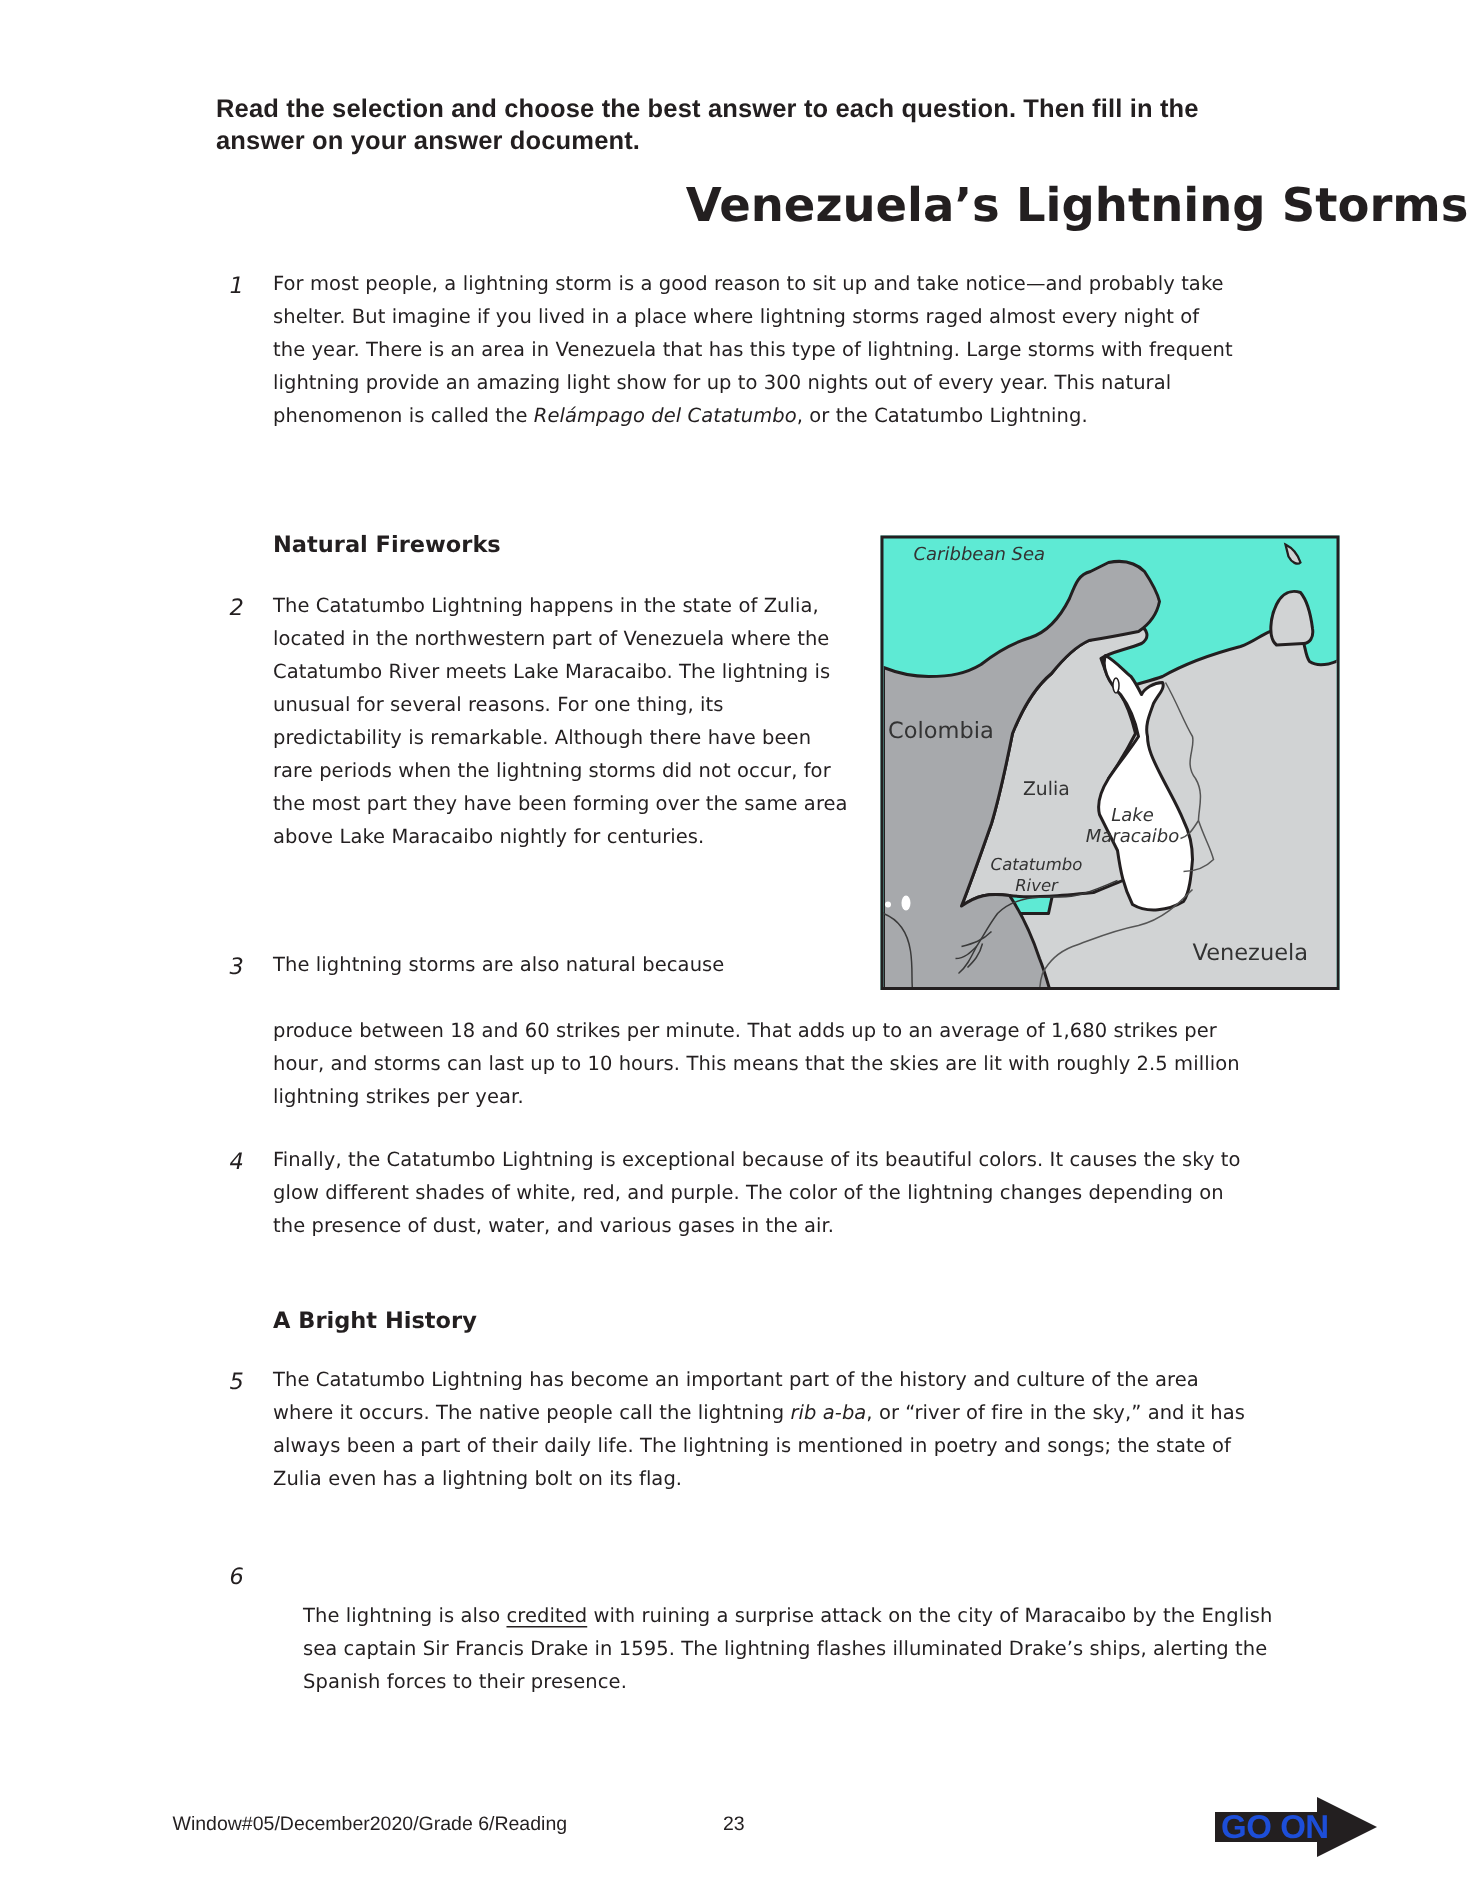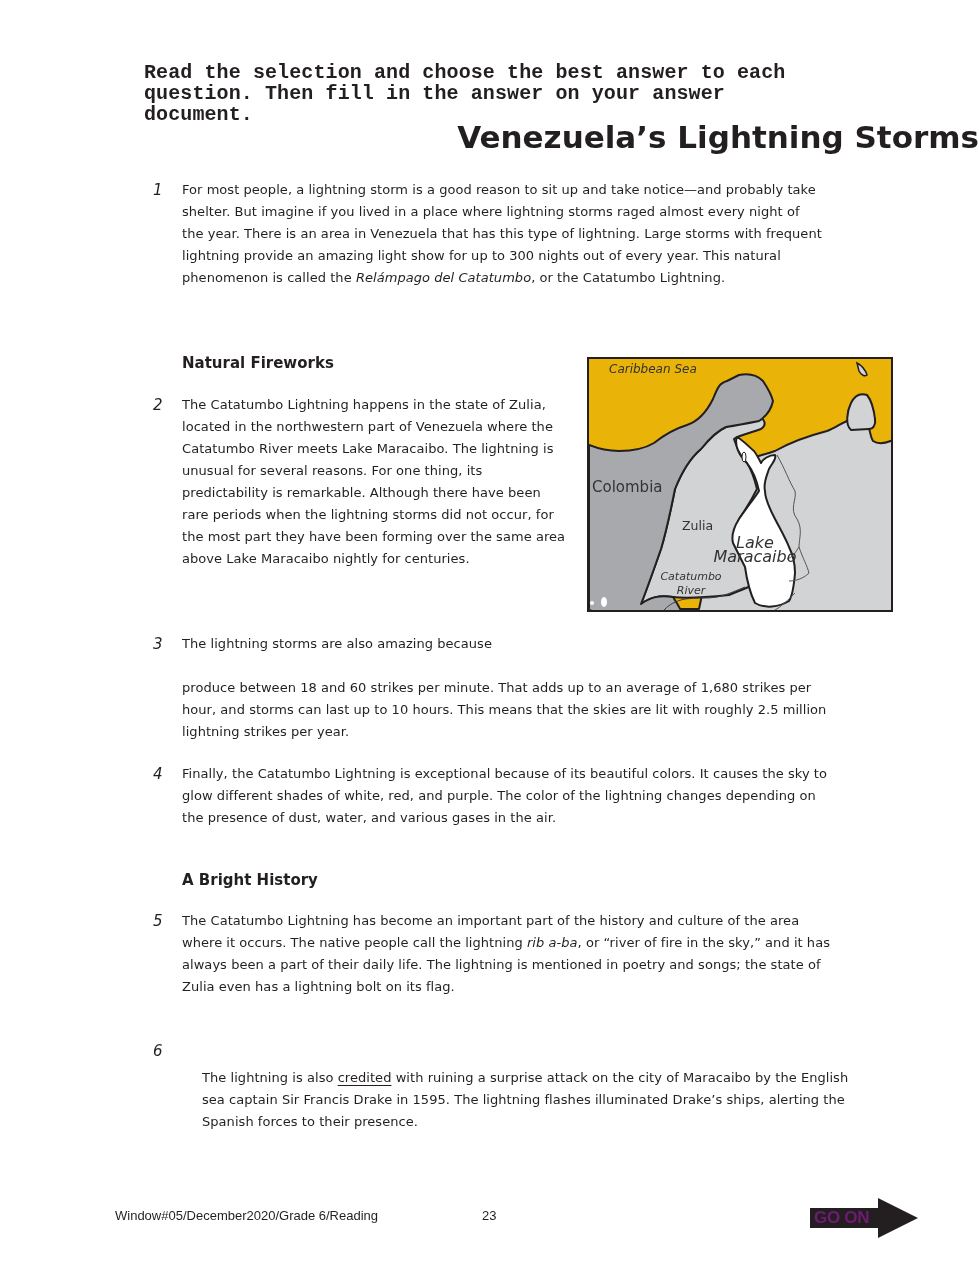--- a/index.html
+++ b/index.html
@@ -1,68 +1,68 @@
 <!DOCTYPE html>
 <html><head>
 <meta charset="utf-8">
 <style>
   html, body { margin: 0; padding: 0; background: #ffffff; }
   body { width: 979px; height: 1266px; position: relative; overflow: hidden; color: #231f20; }
   .instructions {
     position: absolute; left: 144px; top: 62px; width: 700px;
-    font-family: Liberation Mono, monospace; font-weight: bold; font-size: 20px; line-height: 21px;
+    font-family: Liberation Sans, sans-serif; font-weight: bold; font-size: 17px; line-height: 21px;
     letter-spacing: 0.1px;
   }
   .title {
     position: absolute; left: 0; top: 114px; width: 979px; text-align: center;
     font-family: "DejaVu Sans", sans-serif; font-weight: bold; font-size: 31px; line-height: 46px;
   }
   .para {
     position: absolute; left: 182px;
     font-family: "DejaVu Sans", sans-serif; font-size: 13px; line-height: 22px; letter-spacing: 0.05px;
   }
   .pnum {
     position: absolute; left: 153px; font-family: "DejaVu Sans", sans-serif; font-style: italic; font-size: 15px; line-height: 22px;
   }
   .subhead {
     position: absolute; left: 182px; font-family: "DejaVu Sans", sans-serif; font-weight: bold; font-size: 15px; line-height: 22px;
   }
   .para em { font-style: italic; }
   .ul { text-decoration: underline; text-underline-offset: 3px; }
   .map {
-    position: absolute; left: 587px; top: 357px; width: 306px; height: 255px;
-    border: 2px solid #231f20; box-sizing: border-box; overflow: hidden; background: #eab308;
+    position: absolute; left: 587px; top: 357px; width: 306px; height: 303px;
+    border: 2px solid #231f20; box-sizing: border-box; overflow: hidden; background: #5eead4;
   }
   .map svg { position: absolute; left: 0; top: 0; }
   .maplabel { position: absolute; font-family: "DejaVu Sans", sans-serif; color: #333; }
   .footer-left { position: absolute; left: 115px; top: 1208px; font-family: "Liberation Sans", sans-serif; font-size: 13px; }
   .footer-page { position: absolute; left: 482px; top: 1208px; font-family: "Liberation Sans", sans-serif; font-size: 13px; }
   .goon { position: absolute; left: 810px; top: 1198px; width: 110px; height: 40px; }
   .goon-box { position: absolute; left: 0; top: 10px; width: 70px; height: 20px; background: #231f20; }
   .goon-arrow { position: absolute; left: 68px; top: 0; width: 0; height: 0;
     border-top: 20px solid transparent; border-bottom: 20px solid transparent; border-left: 40px solid #231f20; }
-  .goon-text { position: absolute; left: 4px; top: 9px; color: #701a75; font-family: "Liberation Sans", sans-serif; font-weight: bold; font-size: 17px; line-height: 22px; letter-spacing: -0.3px; }
+  .goon-text { position: absolute; left: 4px; top: 9px; color: #1d4ed8; font-family: "Liberation Sans", sans-serif; font-weight: bold; font-size: 22px; line-height: 22px; letter-spacing: -0.3px; }
 </style>
 </head>
 <body>
 
 <div class="instructions">Read the selection and choose the best answer to each question. Then fill in the answer on your answer document.</div>
 <h1 class="title" style="margin:0;font-weight:bold;text-align:right;">Venezuela’s Lightning Storms</h1>
 
 <div class="pnum" style="top:179px;">1</div>
 <div class="para" style="top:179px; width:640px;"><span>For most people, a lightning storm is a good reason to sit up and take notice—and probably take shelter. But imagine if you lived in a place where lightning storms raged almost every night of the year. There is an area in Venezuela that has this type of lightning. Large storms with frequent lightning provide an amazing light show for up to 300 nights out of every year. This natural phenomenon is called the </span><em>Relámpago del Catatumbo</em><span>, or the Catatumbo Lightning.</span></div>
 
 <div class="subhead" style="top:352px;">Natural Fireworks</div>
 
 <div class="pnum" style="top:394px;">2</div>
 <div class="para" style="top:394px; width:385px;"><span>The Catatumbo Lightning happens in the state of Zulia, located in the northwestern part of Venezuela where the Catatumbo River meets Lake Maracaibo. The lightning is unusual for several reasons. For one thing, its predictability is remarkable. Although there have been rare periods when the lightning storms did not occur, for the most part they have been forming over the same area above Lake Maracaibo nightly for centuries.</span></div>
 
 <div class="pnum" style="top:633px;">3</div>
 <div class="para" style="top:633px; width:400px;">
-  <div>The lightning storms are also amazing because</div>
+  <div>The lightning storms are also natural because</div>
 </div>
 <div class="para" style="top:677px; width:648px;"><span>produce between 18 and 60 strikes per minute. That adds up to an average of 1,680 strikes per hour, and storms can last up to 10 hours. This means that the skies are lit with roughly 2.5 million lightning strikes per year.</span></div>
 
 <div class="pnum" style="top:763px;">4</div>
 <div class="para" style="top:763px; width:655px;"><span>Finally, the Catatumbo Lightning is exceptional because of its beautiful colors. It causes the sky to glow different shades of white, red, and purple. The color of the lightning changes depending on the presence of dust, water, and various gases in the air.</span></div>
 
 <div class="subhead" style="top:869px;">A Bright History</div>
 
 <div class="pnum" style="top:910px;">5</div>
 <div class="para" style="top:910px; width:656px;"><span>The Catatumbo Lightning has become an important part of the history and culture of the area where it occurs. The native people call the lightning </span><em>rib a-ba</em><span>, or “river of fire in the sky,” and it has always been a part of their daily life. The lightning is mentioned in poetry and songs; the state of Zulia even has a lightning bolt on its flag.</span></div>
@@ -89,21 +89,21 @@
     <path fill="none" stroke="#3a3a3a" stroke-width="1" d="M0,250 C10,254 16,262 18,275 C20,288 18,298 20,305"></path>
 
     <ellipse cx="155" cy="98" rx="2" ry="5" fill="#fff" stroke="#231f20" stroke-width="1"></ellipse>
     <ellipse cx="15" cy="243" rx="3" ry="5" fill="#fff"></ellipse>
     <ellipse cx="3" cy="244" rx="2" ry="2" fill="#fff"></ellipse>
     <path d="M268,4 C272,6 276,10 278,16 C276,18 272,16 270,12 Z" fill="#d1d3d4" stroke="#231f20" stroke-width="1.5"></path>
   </svg>
   <div class="maplabel" style="left:20px; top:3px; font-size:12px; font-style:italic;">Caribbean Sea</div>
   <div class="maplabel" style="left:3px; top:119px; font-size:15px;">Colombia</div>
   <div class="maplabel" style="left:93px; top:159px; font-size:12.5px;">Zulia</div>
-  <div class="maplabel" style="left:123px; top:177px; font-size:16px; font-style:italic; text-align:center; width:86px; line-height:14px;">
+  <div class="maplabel" style="left:123px; top:177px; font-size:12px; font-style:italic; text-align:center; width:86px; line-height:14px;">
     <div>Lake</div>
     <div>Maracaibo</div>
   </div>
   <div class="maplabel" style="left:62px; top:211px; font-size:11px; font-style:italic; text-align:center; width:80px; line-height:14px;">
     <div>Catatumbo</div>
     <div>River</div>
   </div>
   <div class="maplabel" style="left:206px; top:267px; font-size:15px;">Venezuela</div>
 </div>
 

